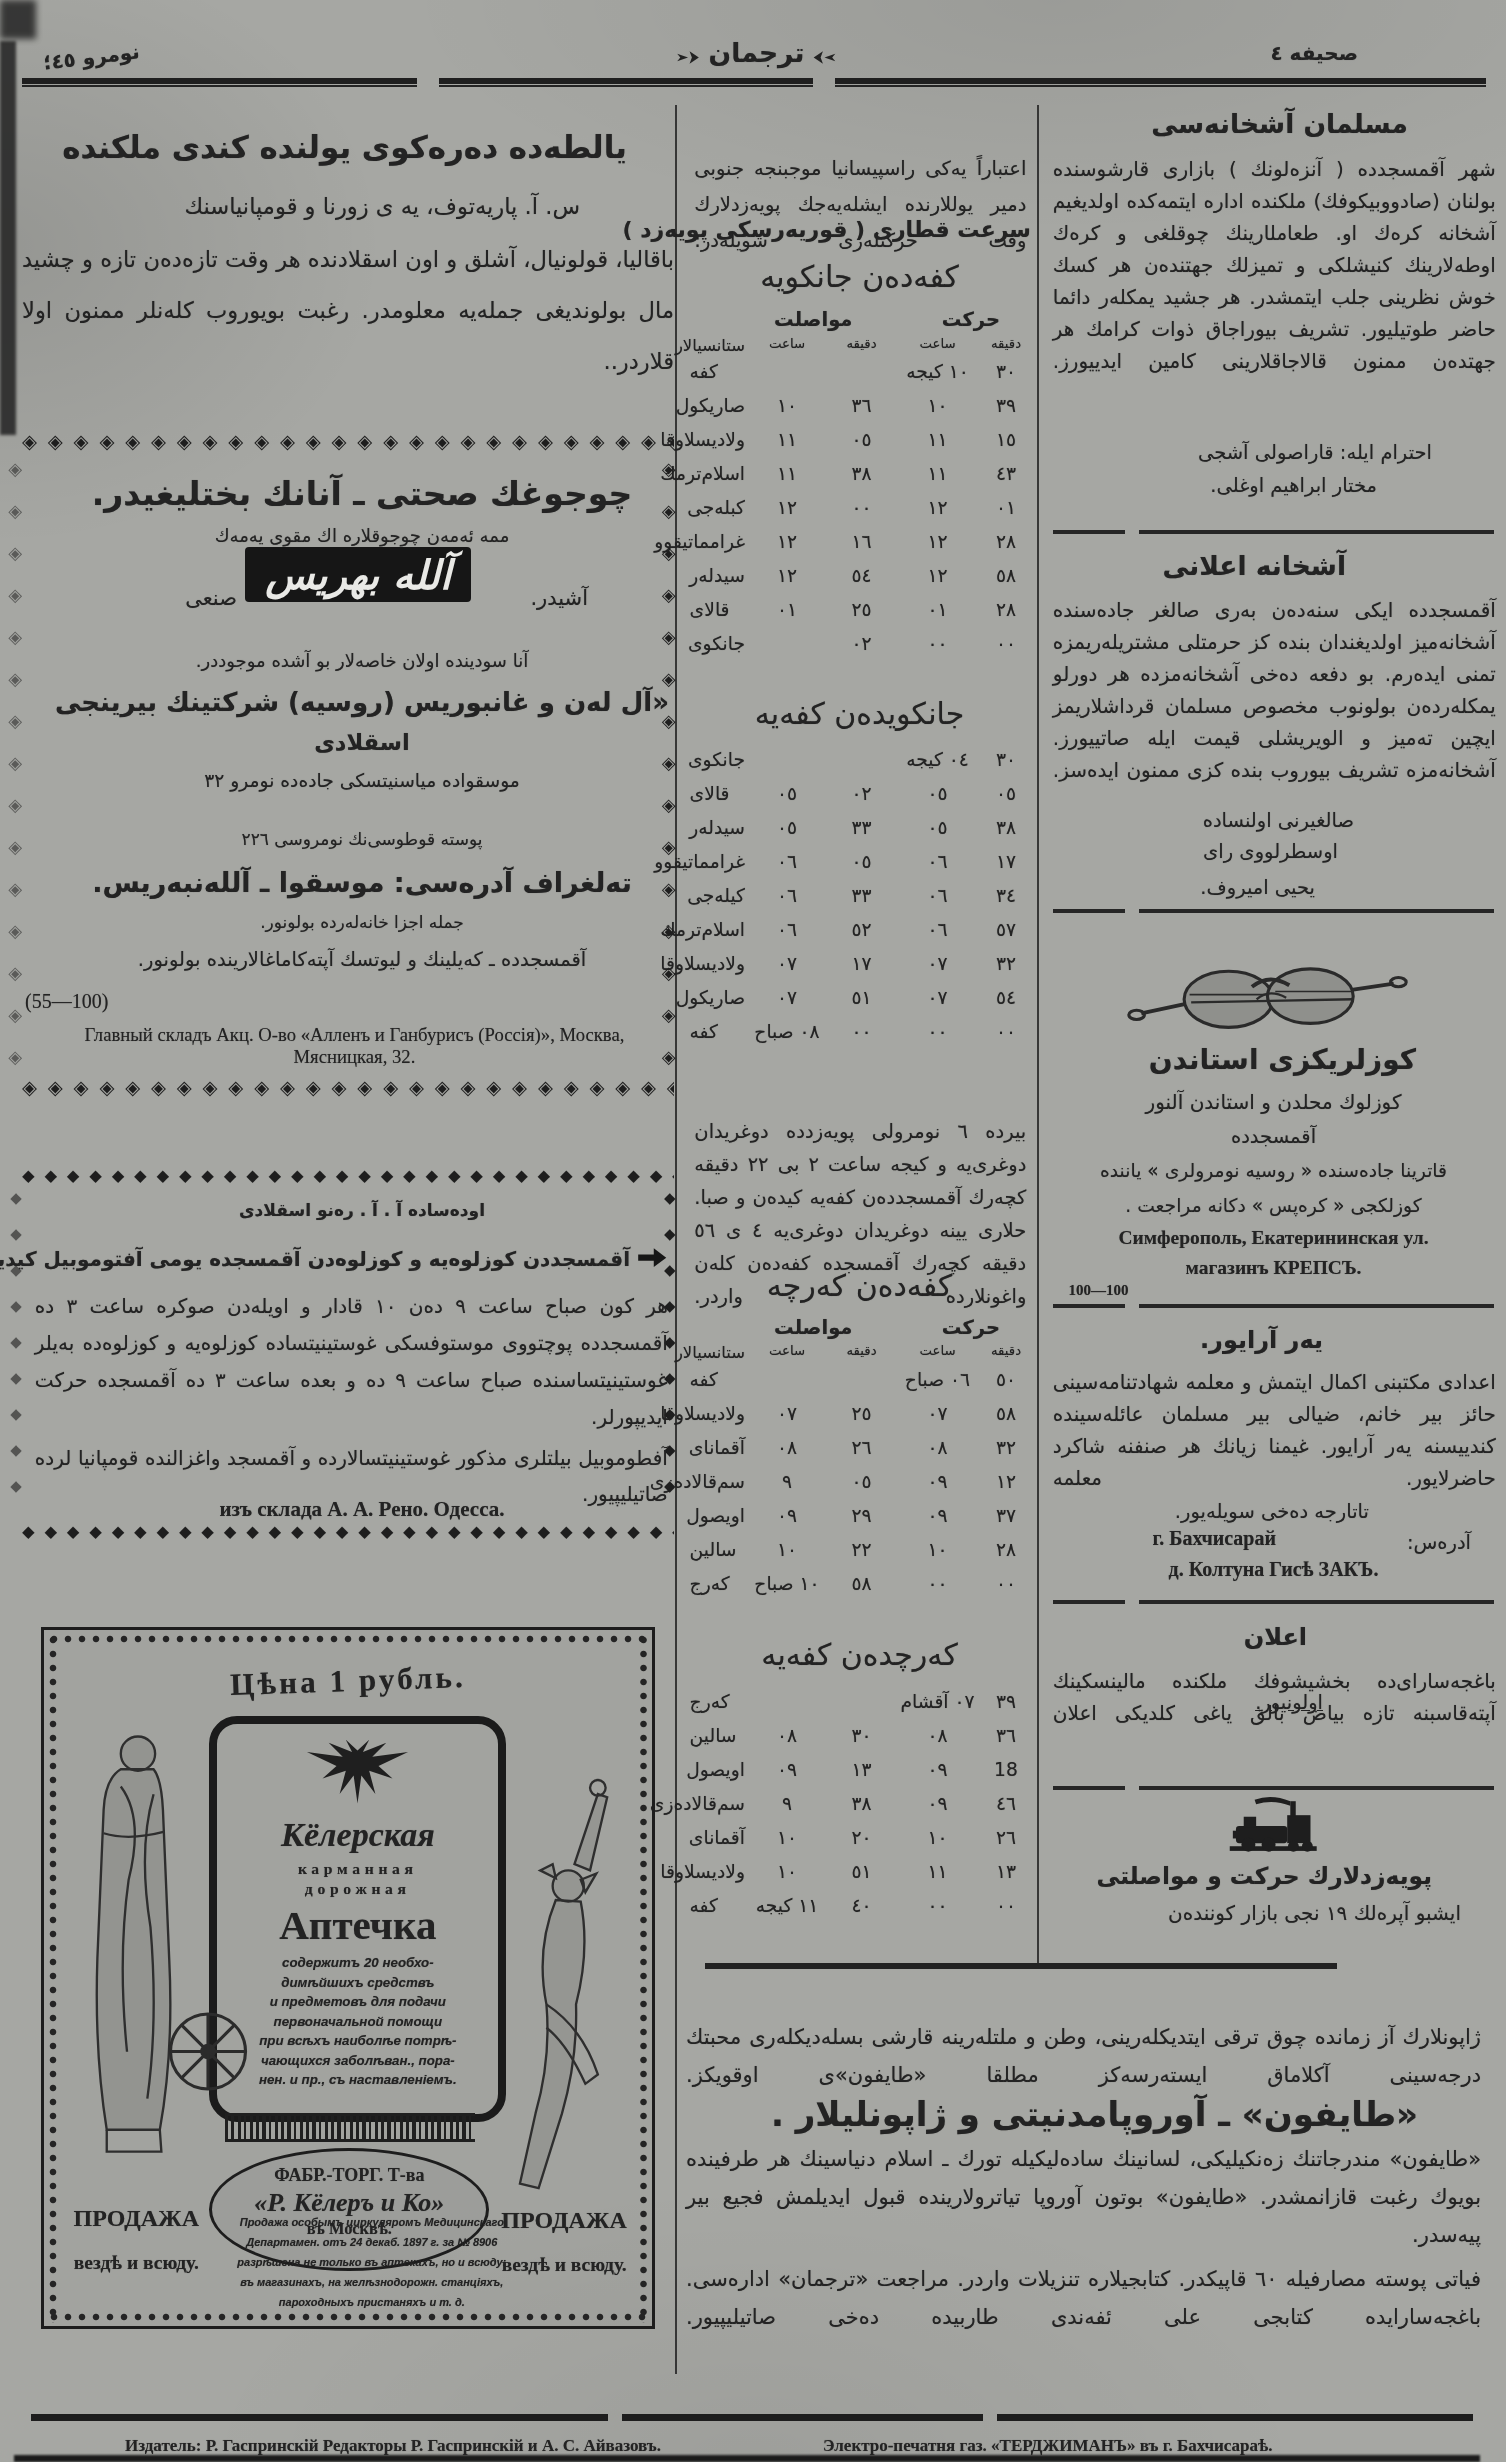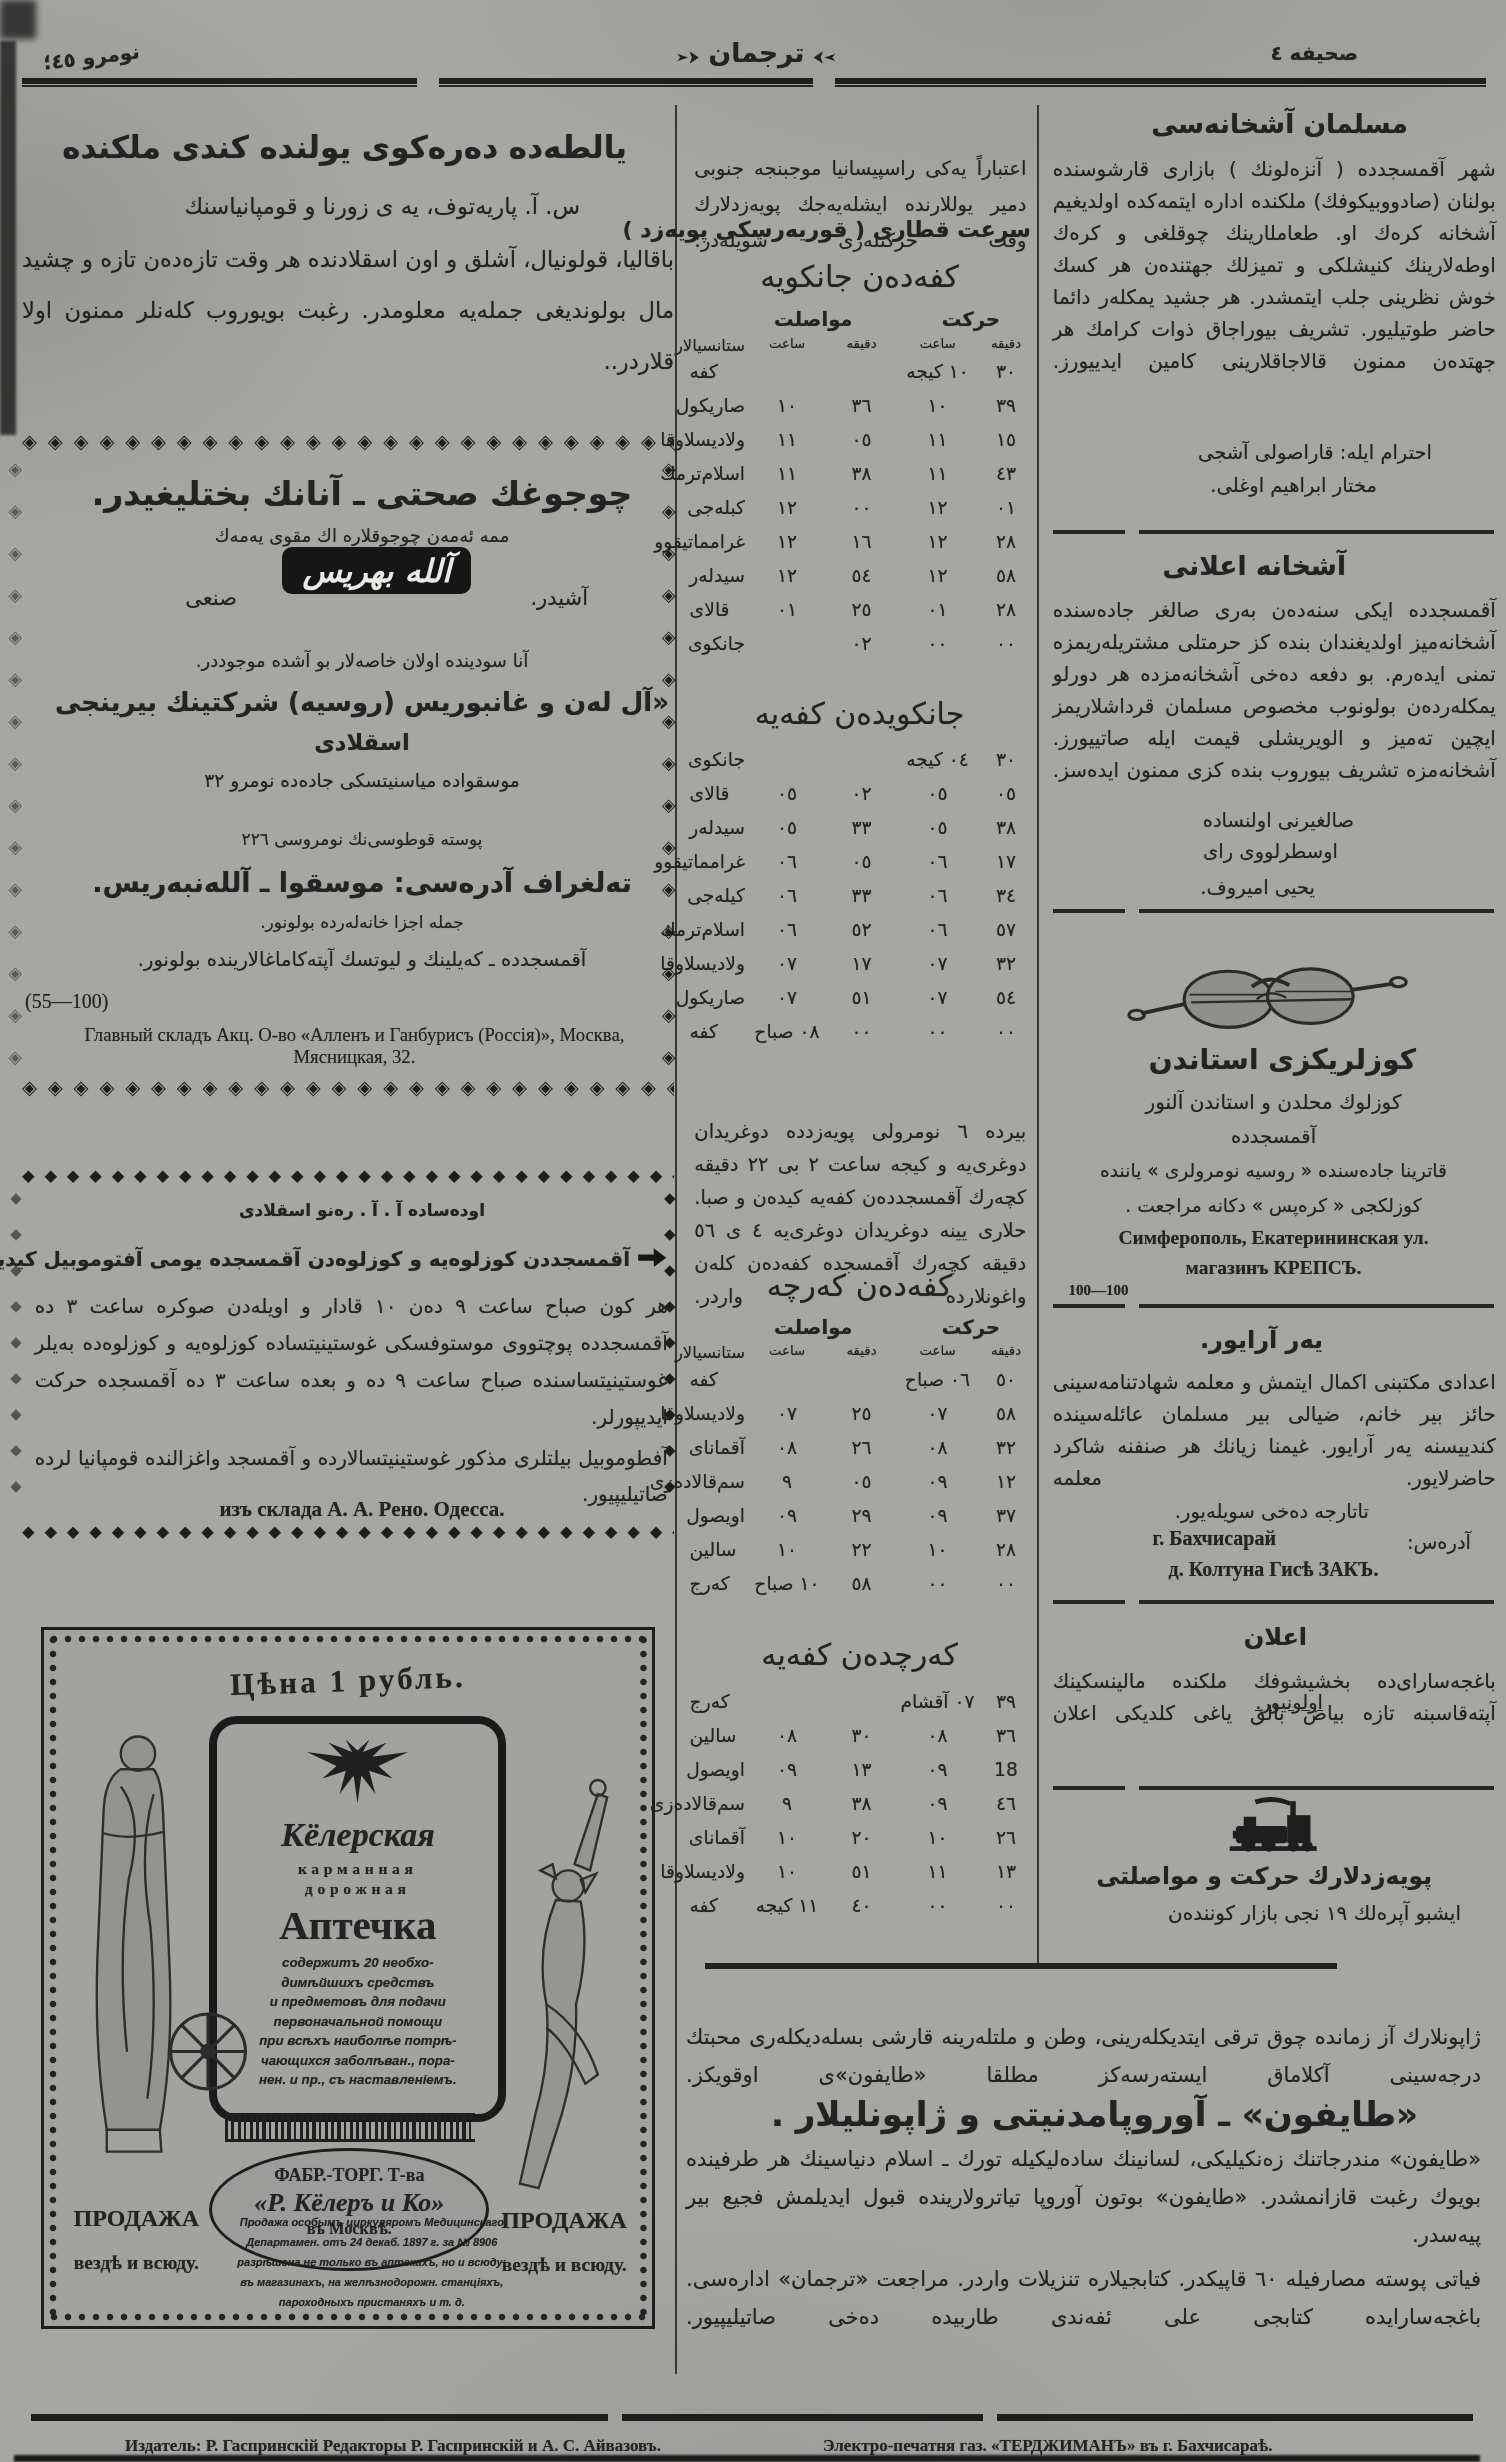--- a/index.html
+++ b/index.html
@@ -51,22 +51,22 @@
   .ch span:last-child{text-align:left;padding-left:3.1px;font-size:16.4px;}
   .trow{display:grid;grid-template-columns:50px 87px 65px 84px 1fr;direction:rtl;
         font-size:18.7px;height:34px;align-items:center;}
   .trow span{text-align:center;}
   .trow span.st{text-align:left;padding-left:1.6px;font-size:18.7px;white-space:nowrap;}
   
   .lc-title{font-size:31px;font-weight:bold;}
   .lc-body{font-size:22.6px;line-height:51px;}
   .orn-h{letter-spacing:2.3px;font-size:19.5px;color:#1e1e1e;overflow:hidden;white-space:nowrap;text-align:center;}
   .orn-v{letter-spacing:0;font-size:18px;color:#1e1e1e;writing-mode:vertical-rl;text-orientation:upright;overflow:hidden;white-space:nowrap;line-height:18.7px;}
-  .logo-box{background:#161616;color:#e9e9e6;border-radius:10px;display:inline-block;
-            padding:4.7px 20px;font-size:32px;font-weight:bold;font-style:italic;}
+  .logo-box{background:#161616;color:#e9e9e6;border-radius:4px;display:inline-block;
+            padding:4.7px 20px;font-size:40px;font-weight:bold;font-style:italic;}
   .scroll-h{height:11.7px;background:repeating-radial-gradient(circle at 7px 50%, #242424 0 2.8px, transparent 3.7px 100%);background-size:14px 100%;}
   .scroll-v{width:11.7px;background:repeating-radial-gradient(circle at 50% 7px, #242424 0 2.8px, transparent 3.7px 100%);background-size:100% 14px;}
   .greek{height:23.4px;border-top:3.1px solid #1f1f1f;border-bottom:3.1px solid #1f1f1f;
      background:repeating-linear-gradient(90deg,#202020 0 3.1px,transparent 3.1px 6.2px,#202020 6.2px 8.6px,transparent 8.6px 12.5px);}
   .oval{border:3.1px solid #1d1d1d;border-radius:50%;text-align:center;}
   
   .footrule{position:absolute;left:31px;top:2414px;width:1442px;height:7px;background:#1d1d1d;
      -webkit-mask:linear-gradient(90deg,#000 0 40%,transparent 40% 41%,#000 41% 66%,transparent 66% 67%,#000 67% 100%);
              mask:linear-gradient(90deg,#000 0 40%,transparent 40% 41%,#000 41% 66%,transparent 66% 67%,#000 67% 100%);}
   .foot-txt{font-size:17px;font-weight:bold;}

